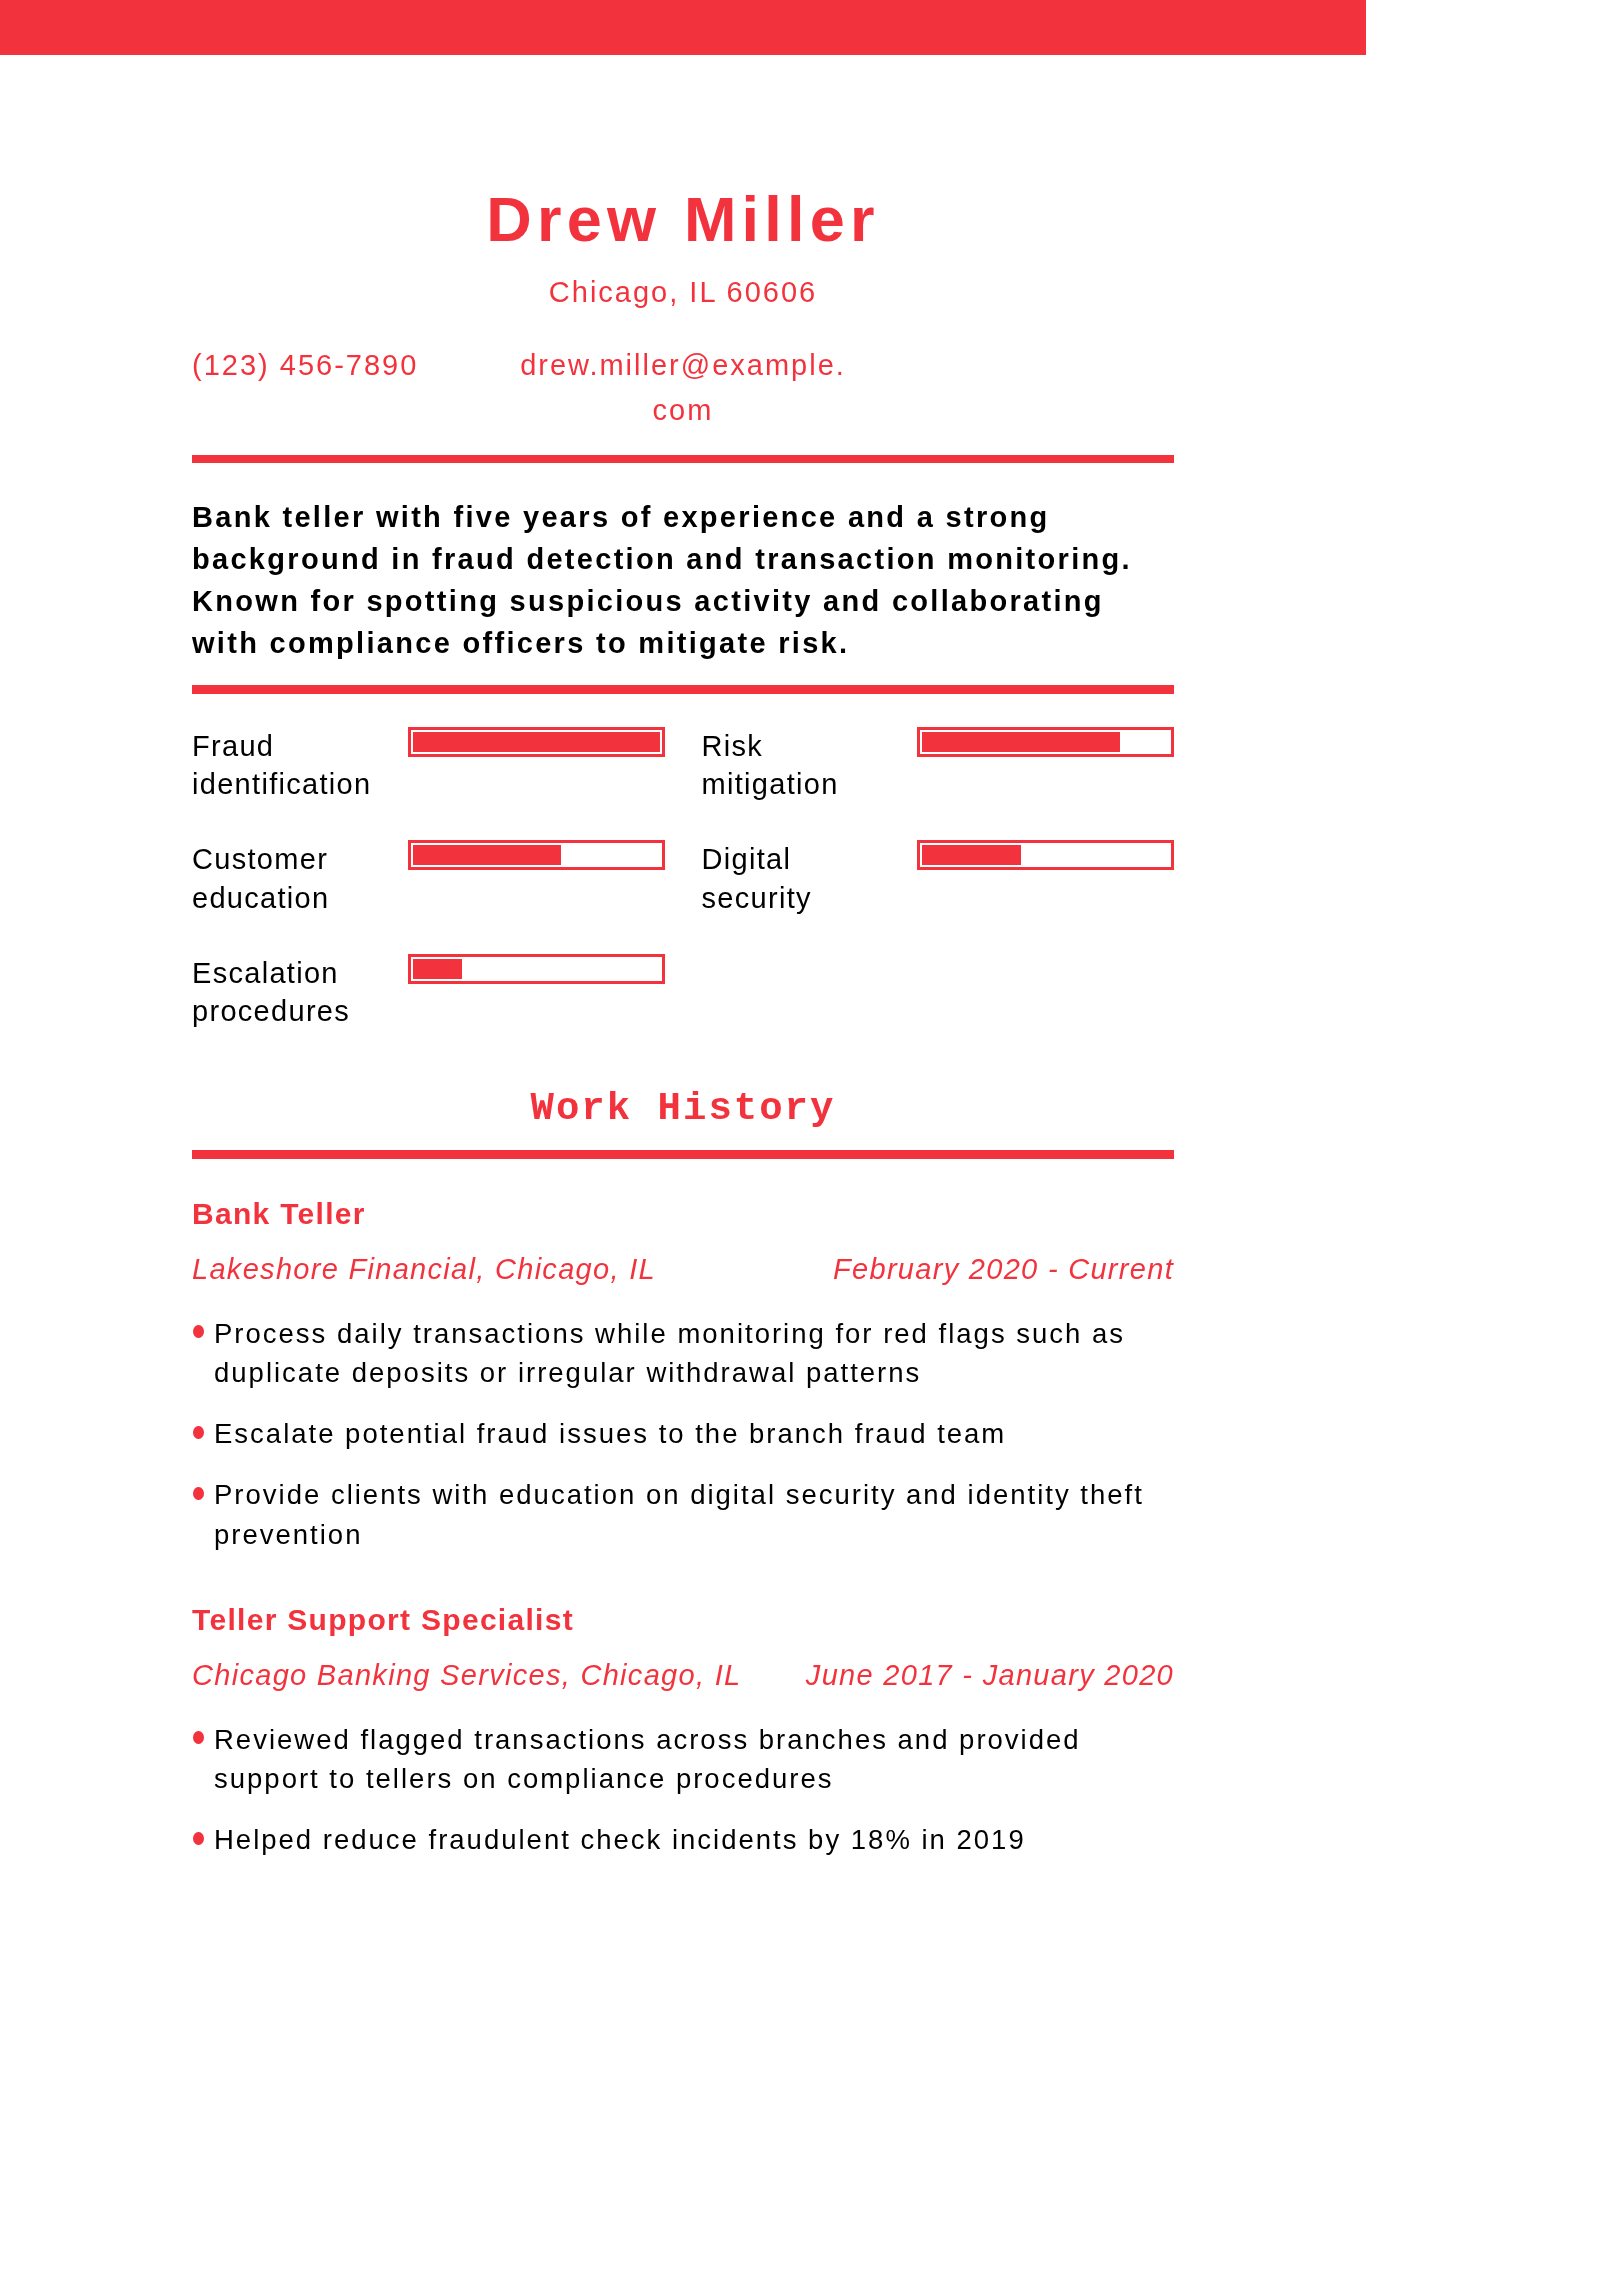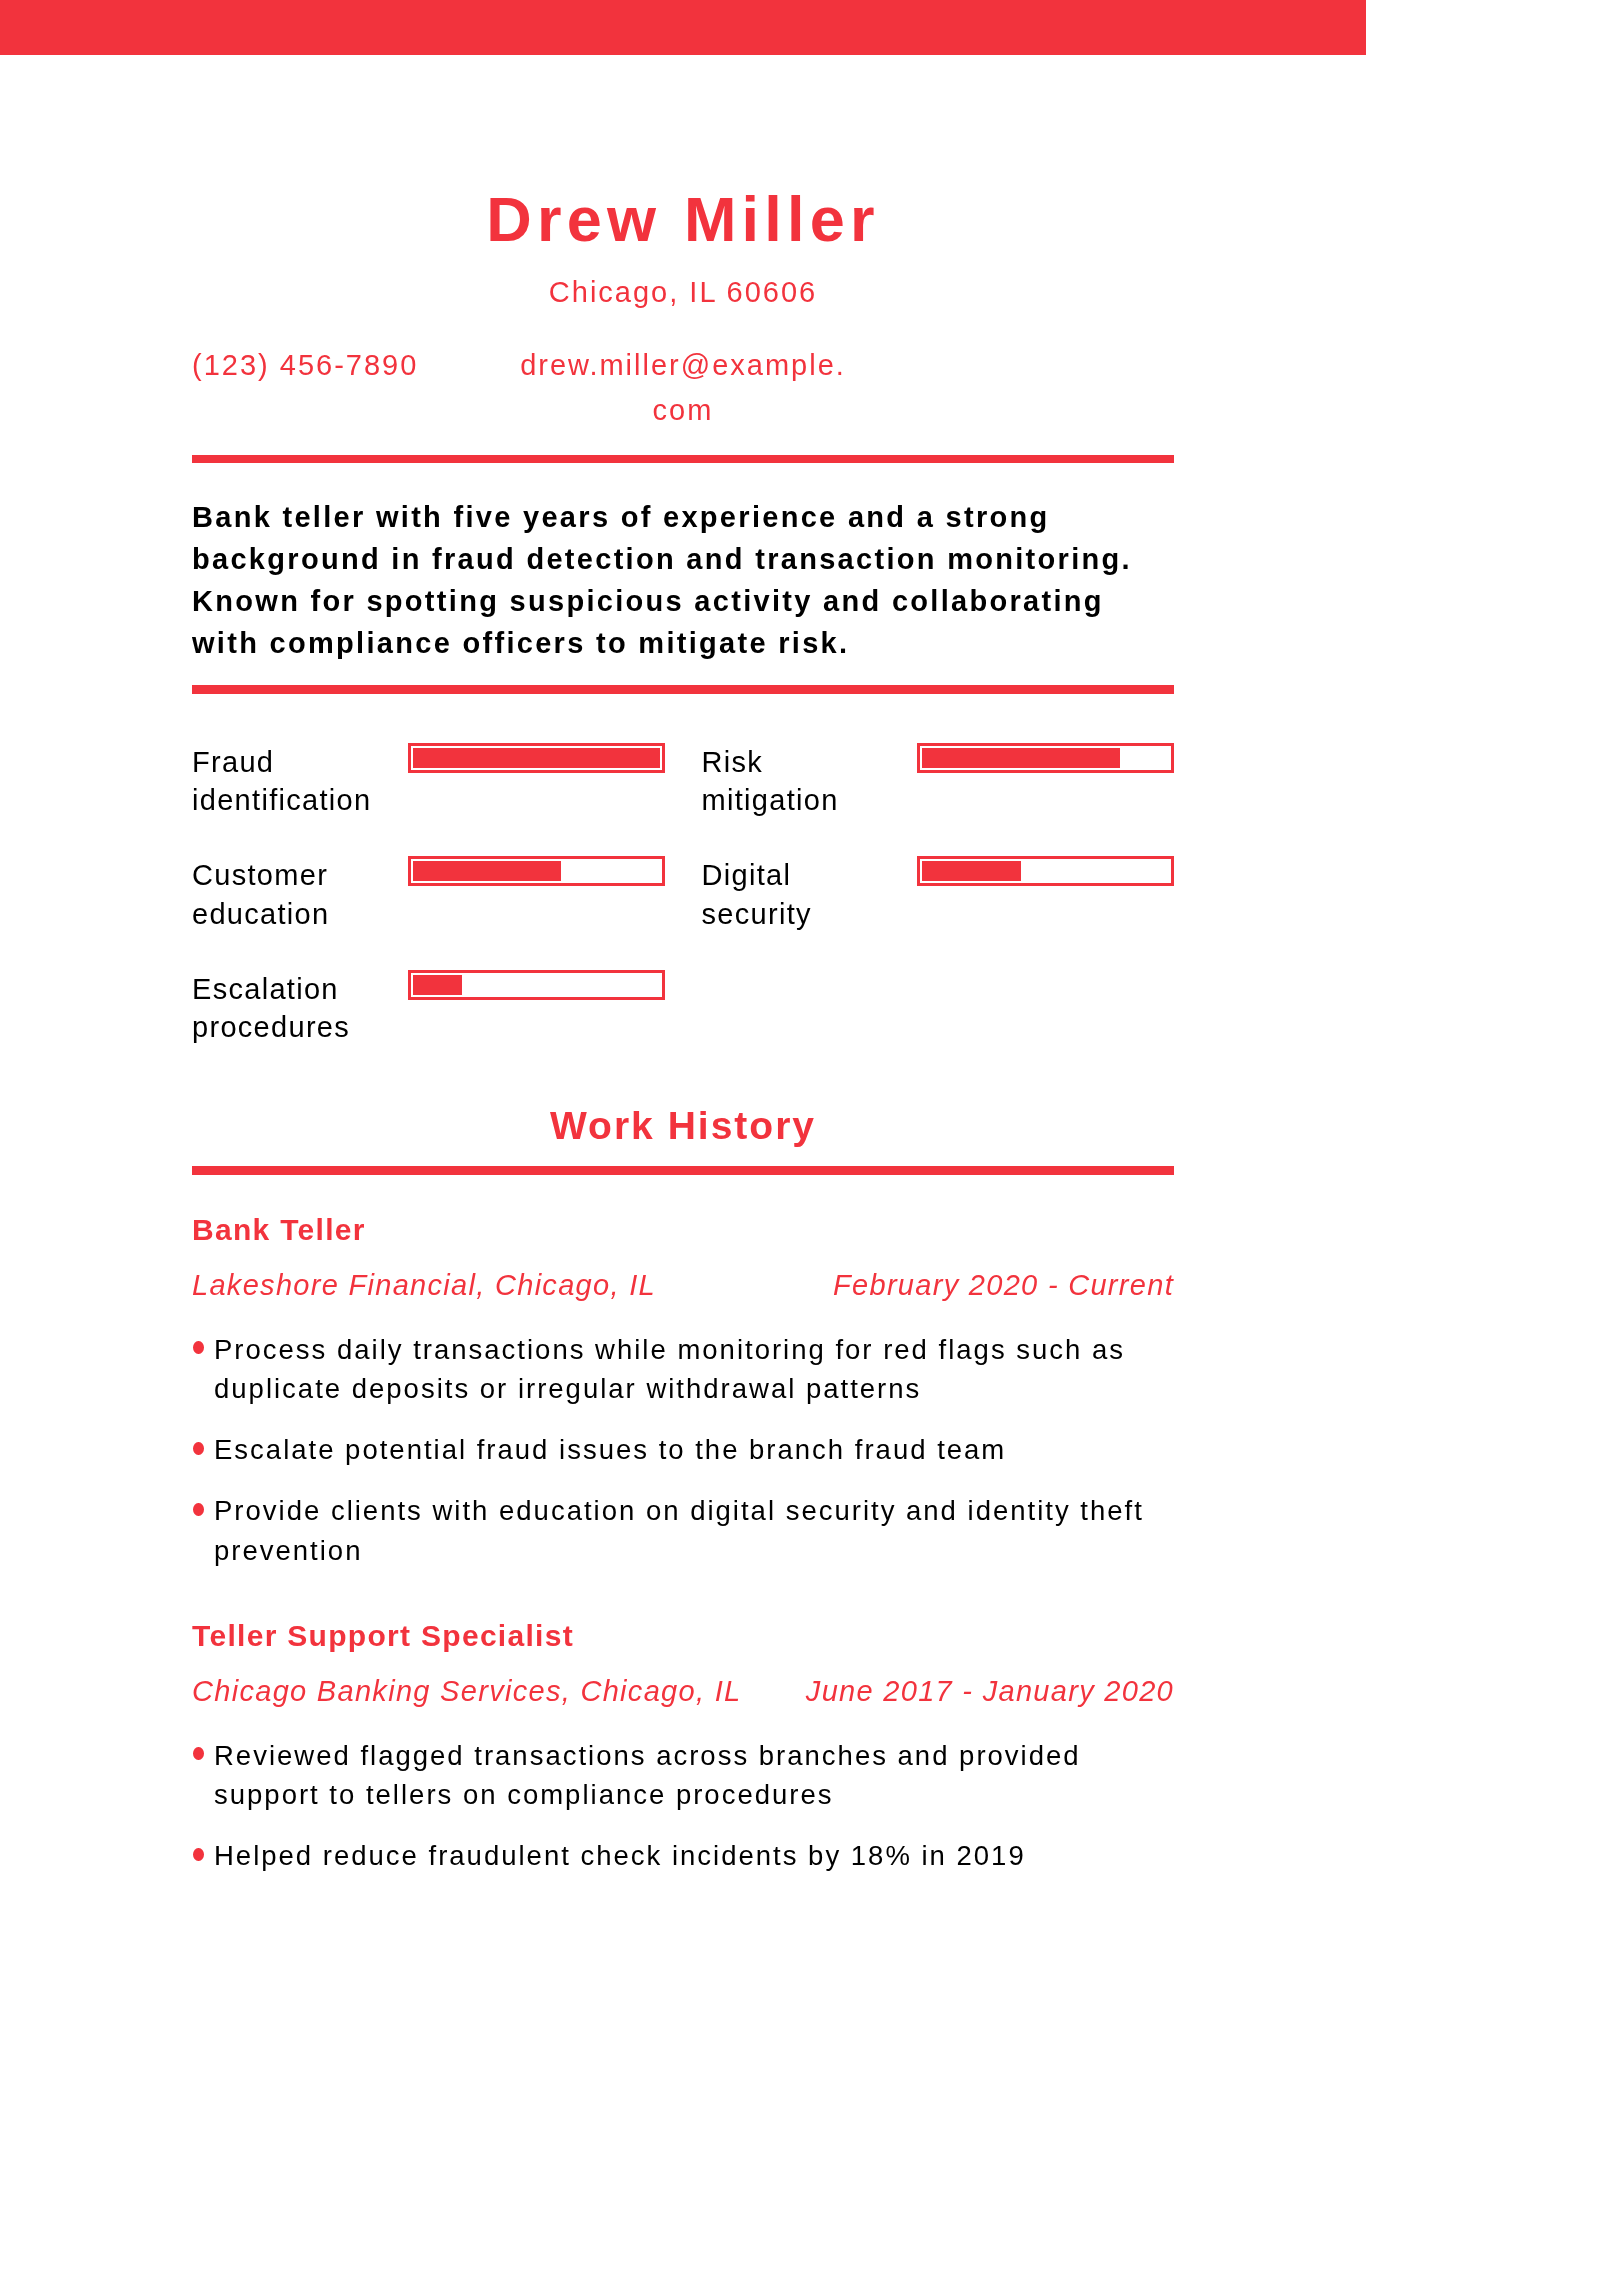--- a/index.html
+++ b/index.html
@@ -71,26 +71,26 @@
   
   .section-title {
     text-align: center;
     color: var(--accent);
     font-size: 39px;
     font-weight: 700;
     letter-spacing: 2px;
     line-height: 1.0;
   }
   .skills-title { margin-top: 73px; }
-  .work-title { margin-top: 60px; }
+  .work-title { margin-top: 60px; font-family: Liberation Mono, monospace; }
   .education-title { margin-top: 51px; }
   .section-rule { margin-top: 21px; }
   
   .skills-grid {
-    margin-top: 49px;
+    margin-top: 33px;
     display: grid;
     grid-template-columns: 1fr 1fr;
     column-gap: 108px;
     row-gap: 29px;
     gap: 37px;
   }
   .skill {
     display: grid;
     grid-template-columns: 1fr 257px;
     column-gap: 7.9px;

